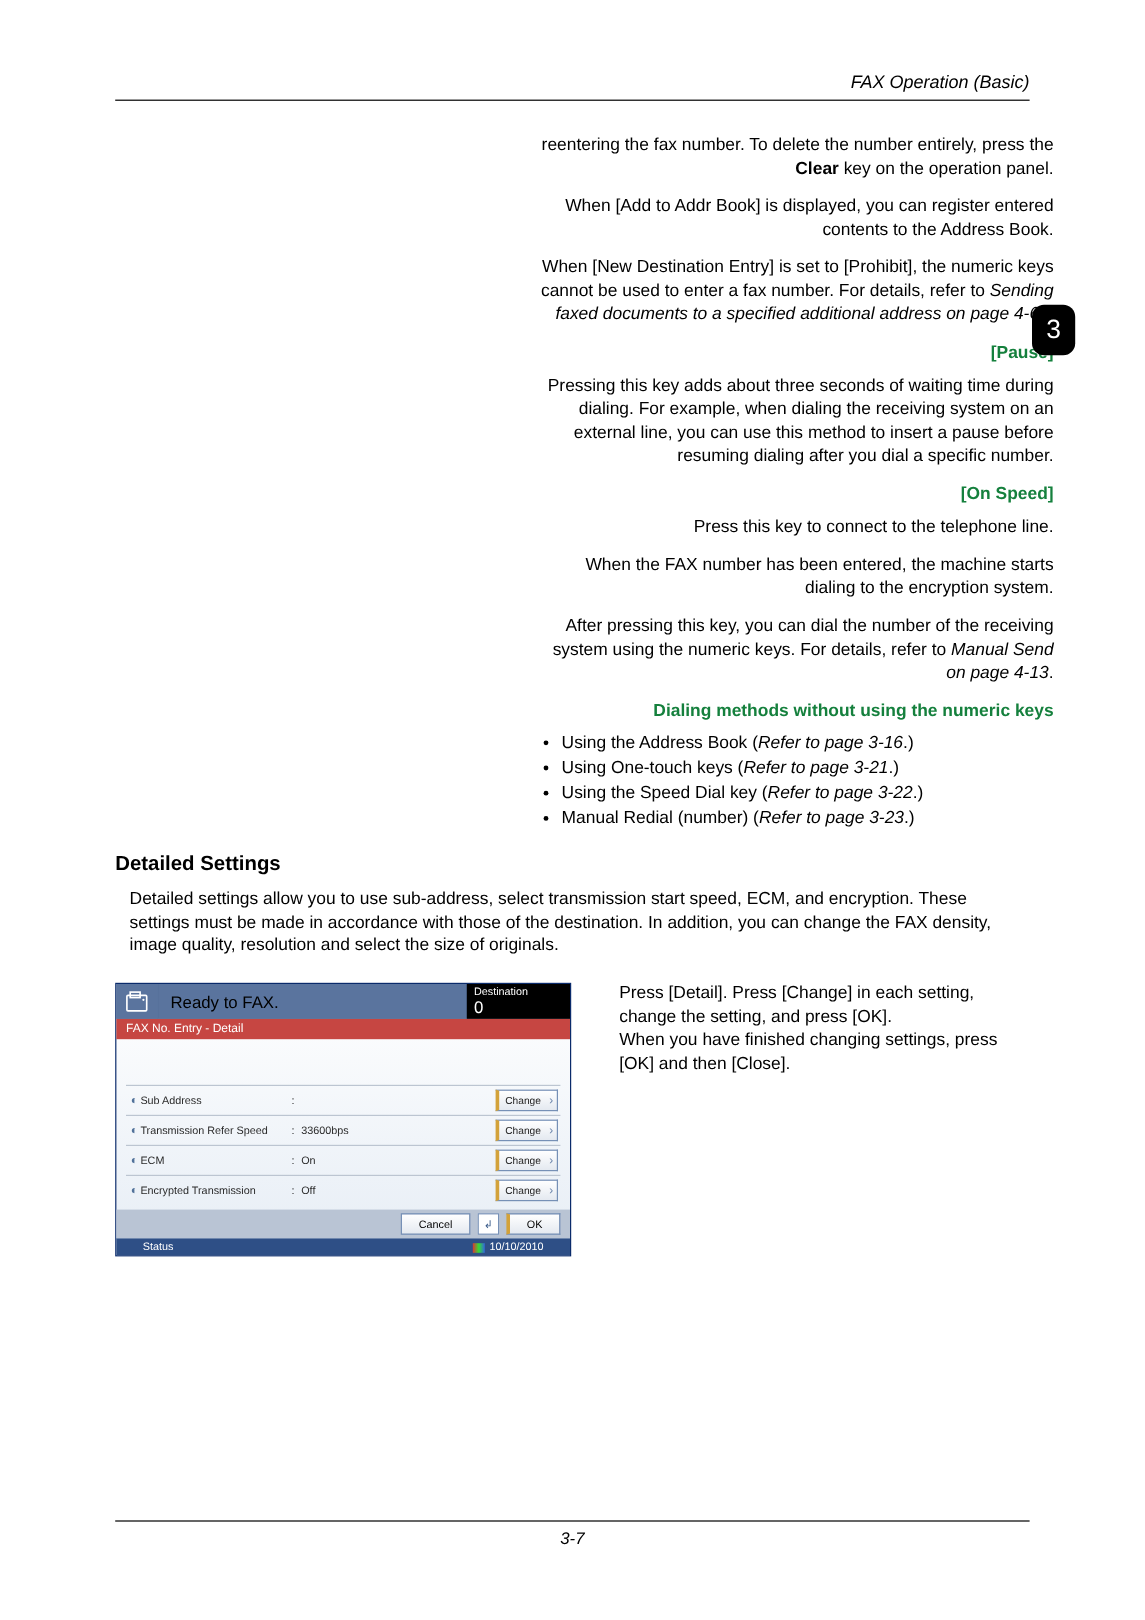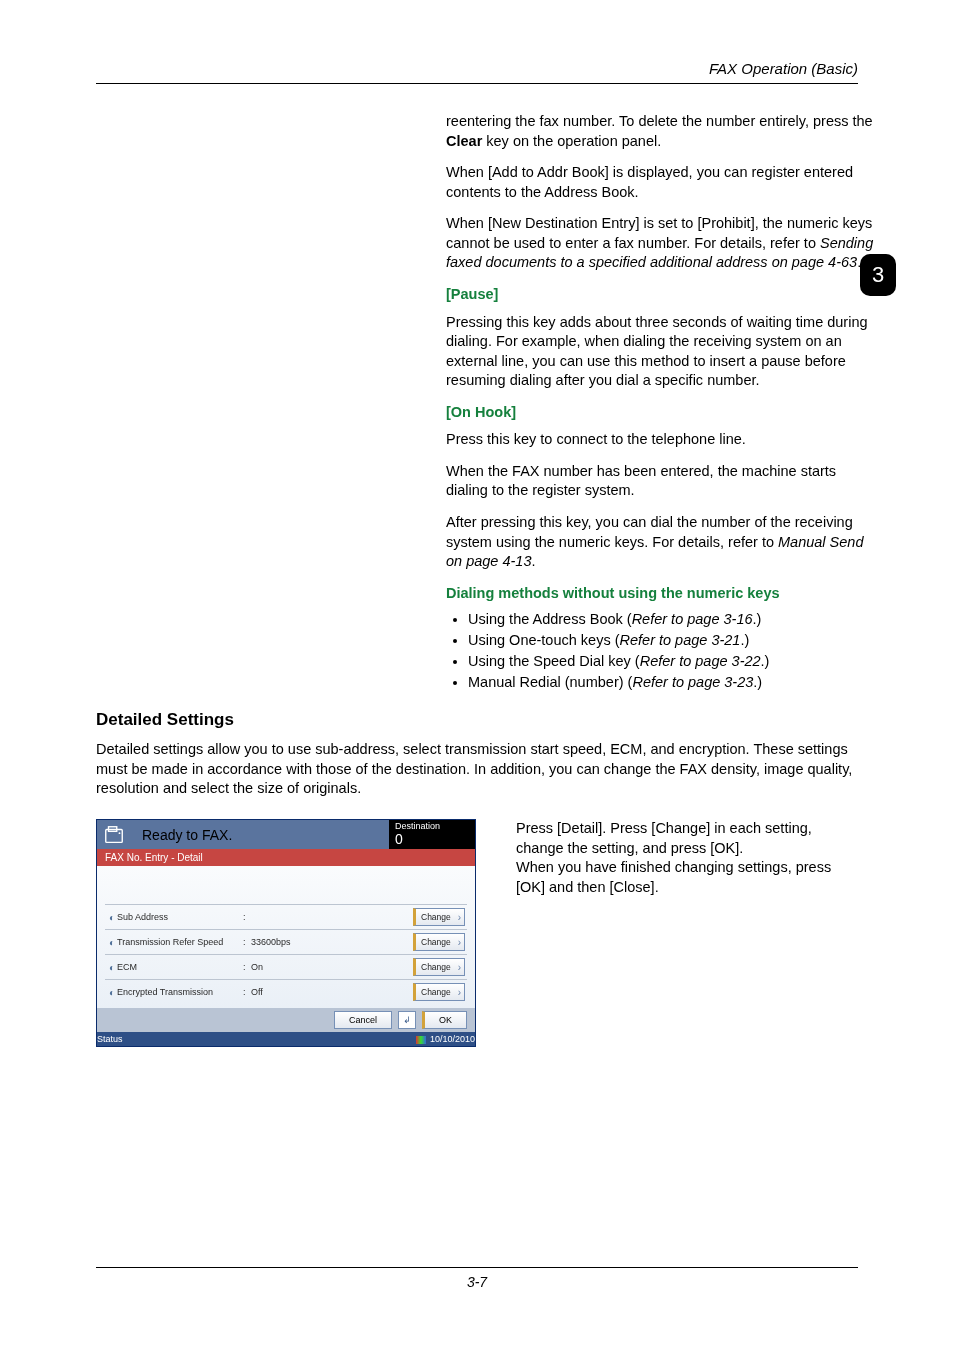--- a/index.html
+++ b/index.html
@@ -23,20 +23,21 @@
     font-size: 15px;
     padding-bottom: 6px;
     border-bottom: 1px solid #000;
     margin-bottom: 28px;
   }
   .content-right {
     width: 432px;
     margin-left: 350px;
     font-size: 14.5px;
     line-height: 1.35;
+    text-align: right;
   }
   .content-right p { margin: 0 0 12px 0; }
   .blue-h {
     color: #15803d;
     font-weight: bold;
     font-size: 14.5px;
     margin: 12px 0 8px 0;
   }
   .page-tab {
     position: absolute;
@@ -62,20 +63,21 @@
   .bold { font-weight: bold; }
   .section-title {
     font-size: 17px;
     font-weight: bold;
     margin: 20px 0 10px 0;
   }
   .section-body {
     font-size: 14.5px;
     line-height: 1.35;
     margin-bottom: 20px;
+    margin-left: 12px;
   }
 
   .two-col {
     display: flex;
     gap: 40px;
     align-items: flex-start;
   }
 
   
   .fax-panel {
@@ -186,21 +188,21 @@
     font-size: 9px;
     display: flex;
     align-items: center;
     justify-content: center;
     color: #3a5b8a;
   }
   .status-bar {
     background: #2e4f86;
     color: #fff;
     font-size: 9px;
-    padding: 2px 0;
+    padding: 2px 22px;
     display: flex;
     justify-content: space-between;
     align-items: center;
   }
   .status-bar .mini {
     display: inline-block;
     width: 10px; height: 8px;
     background: linear-gradient(to right,#d33, #3d3, #36d);
     margin-right: 4px;
     vertical-align: middle;
@@ -239,23 +241,23 @@
       <span>reentering the fax number. To delete the number entirely, press the </span><span class="bold">Clear</span><span> key on the operation panel.</span>
     </p>
     <p>When [Add to Addr Book] is displayed, you can register entered contents to the Address Book.</p>
     <p>
       <span>When [New Destination Entry] is set to [Prohibit], the numeric keys cannot be used to enter a fax number. For details, refer to </span><span class="italic">Sending faxed documents to a specified additional address on page 4-63</span><span>.</span>
     </p>
 
     <div class="blue-h">[Pause]</div>
     <p>Pressing this key adds about three seconds of waiting time during dialing. For example, when dialing the receiving system on an external line, you can use this method to insert a pause before resuming dialing after you dial a specific number.</p>
 
-    <div class="blue-h">[On Hook]</div>
+    <div class="blue-h">[On Speed]</div>
     <p>Press this key to connect to the telephone line.</p>
-    <p>When the FAX number has been entered, the machine starts dialing to the register system.</p>
+    <p>When the FAX number has been entered, the machine starts dialing to the encryption system.</p>
     <p>
       <span>After pressing this key, you can dial the number of the receiving system using the numeric keys. For details, refer to </span><span class="italic">Manual Send on page 4-13</span><span>.</span>
     </p>
 
     <div class="blue-h">Dialing methods without using the numeric keys</div>
   </div>
 
   <ul class="bullets" style="margin-left:350px;">
     <li><span>Using the Address Book (</span><span class="italic">Refer to page 3-16</span><span>.)</span></li>
     <li><span>Using One-touch keys (</span><span class="italic">Refer to page 3-21</span><span>.)</span></li>

